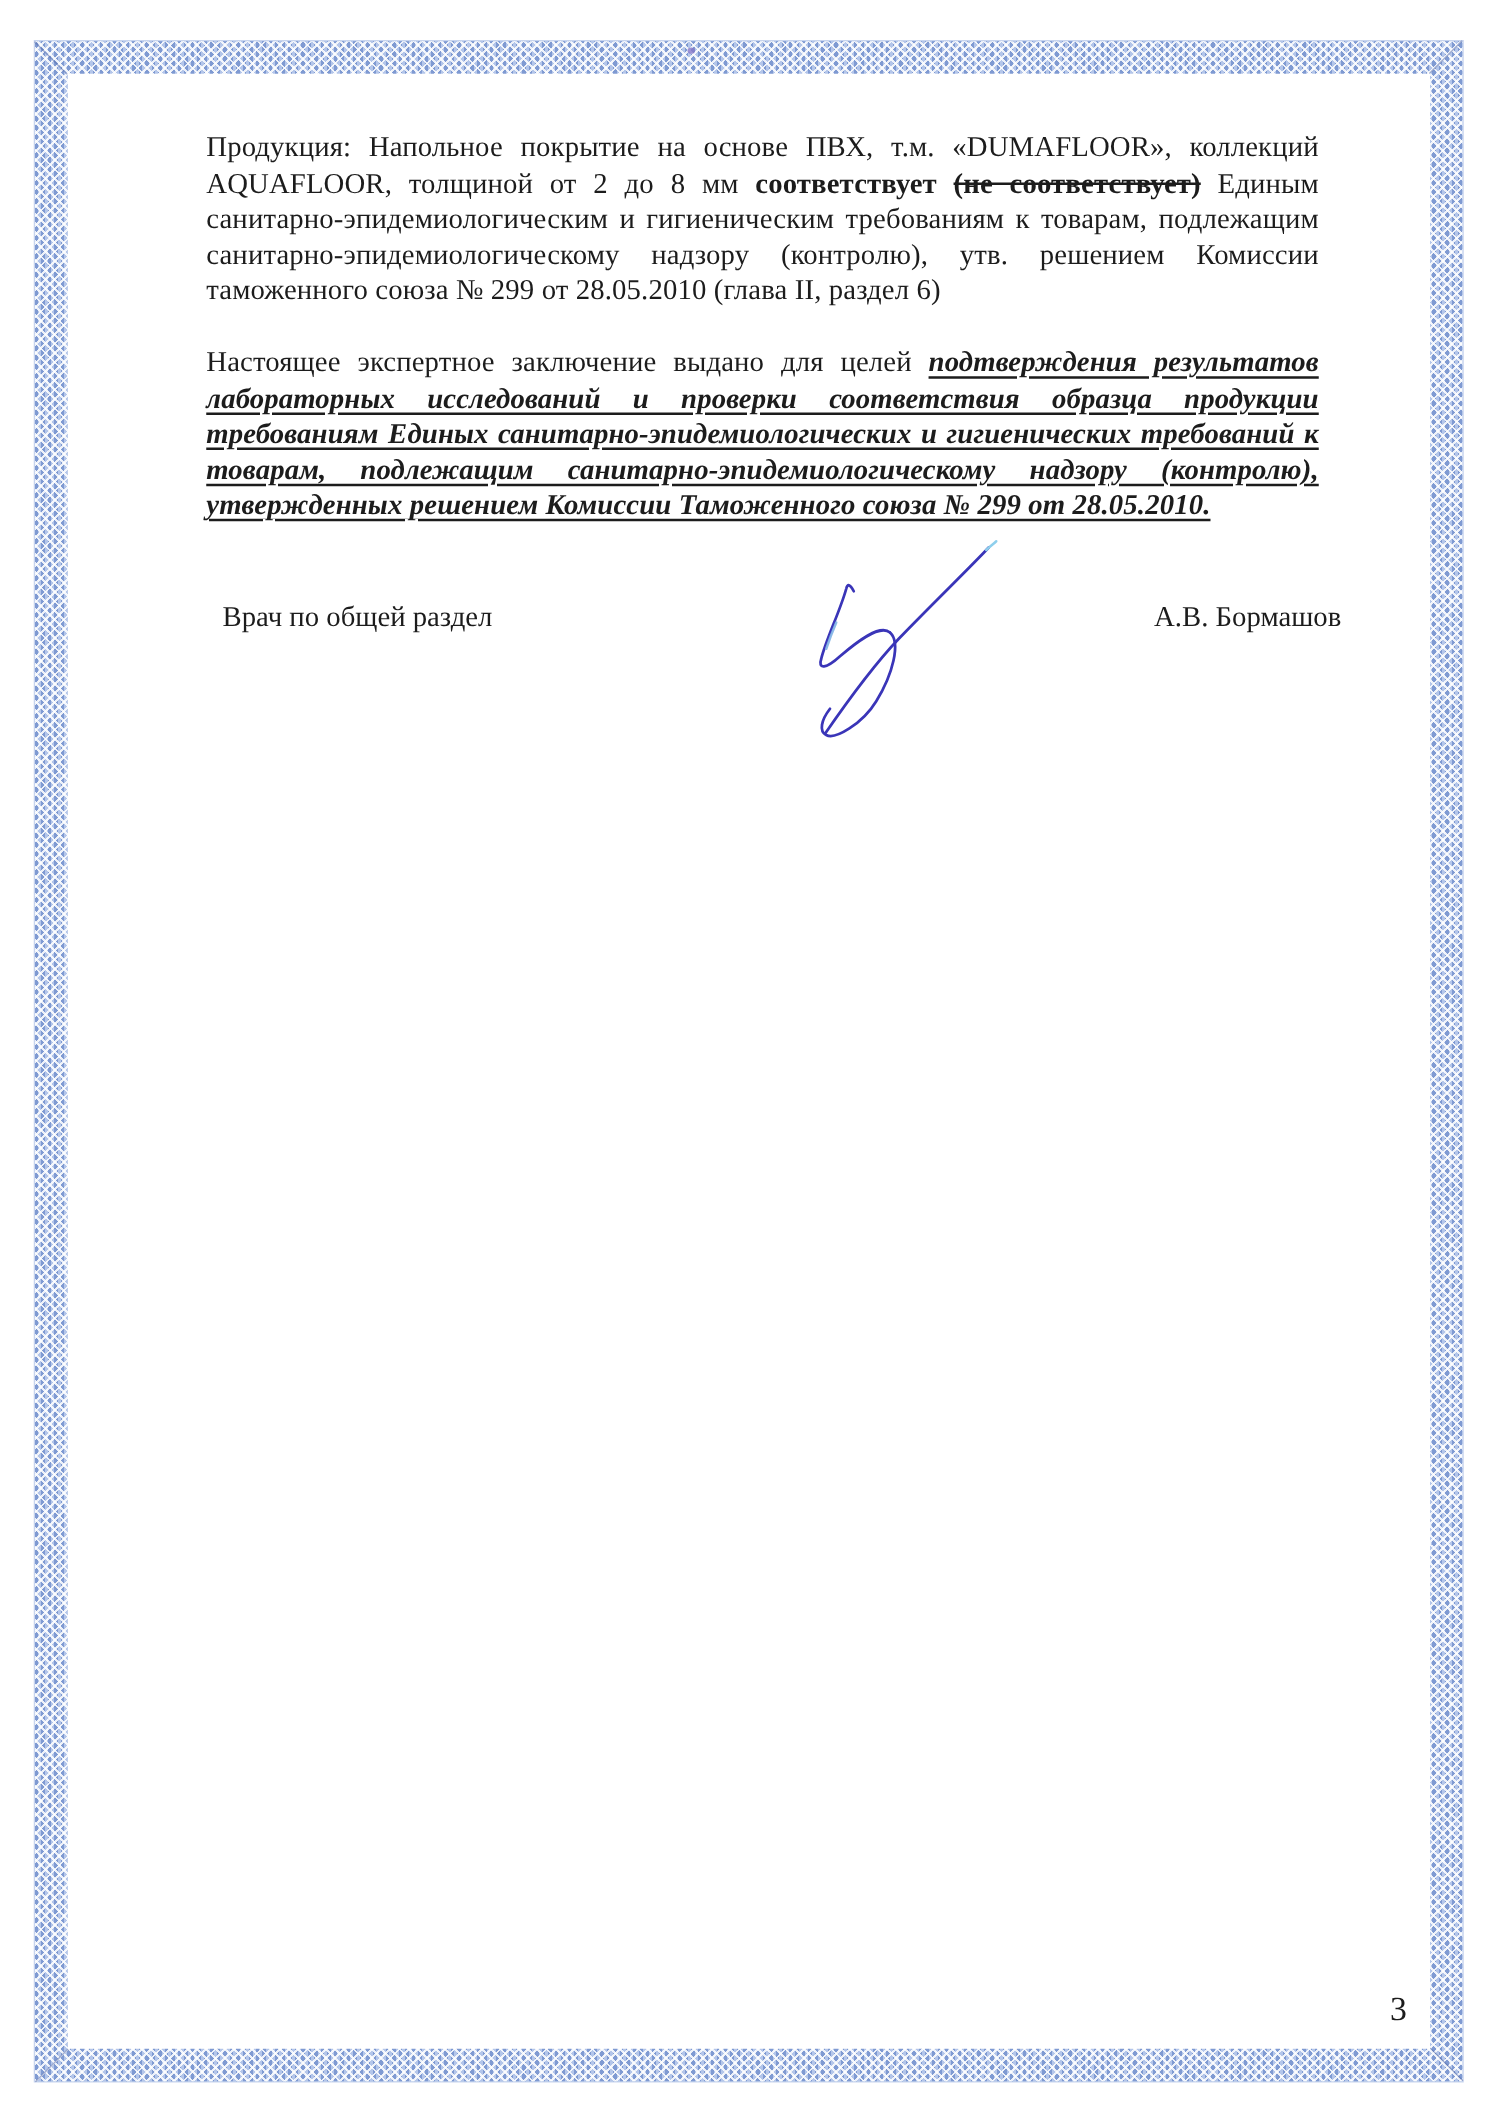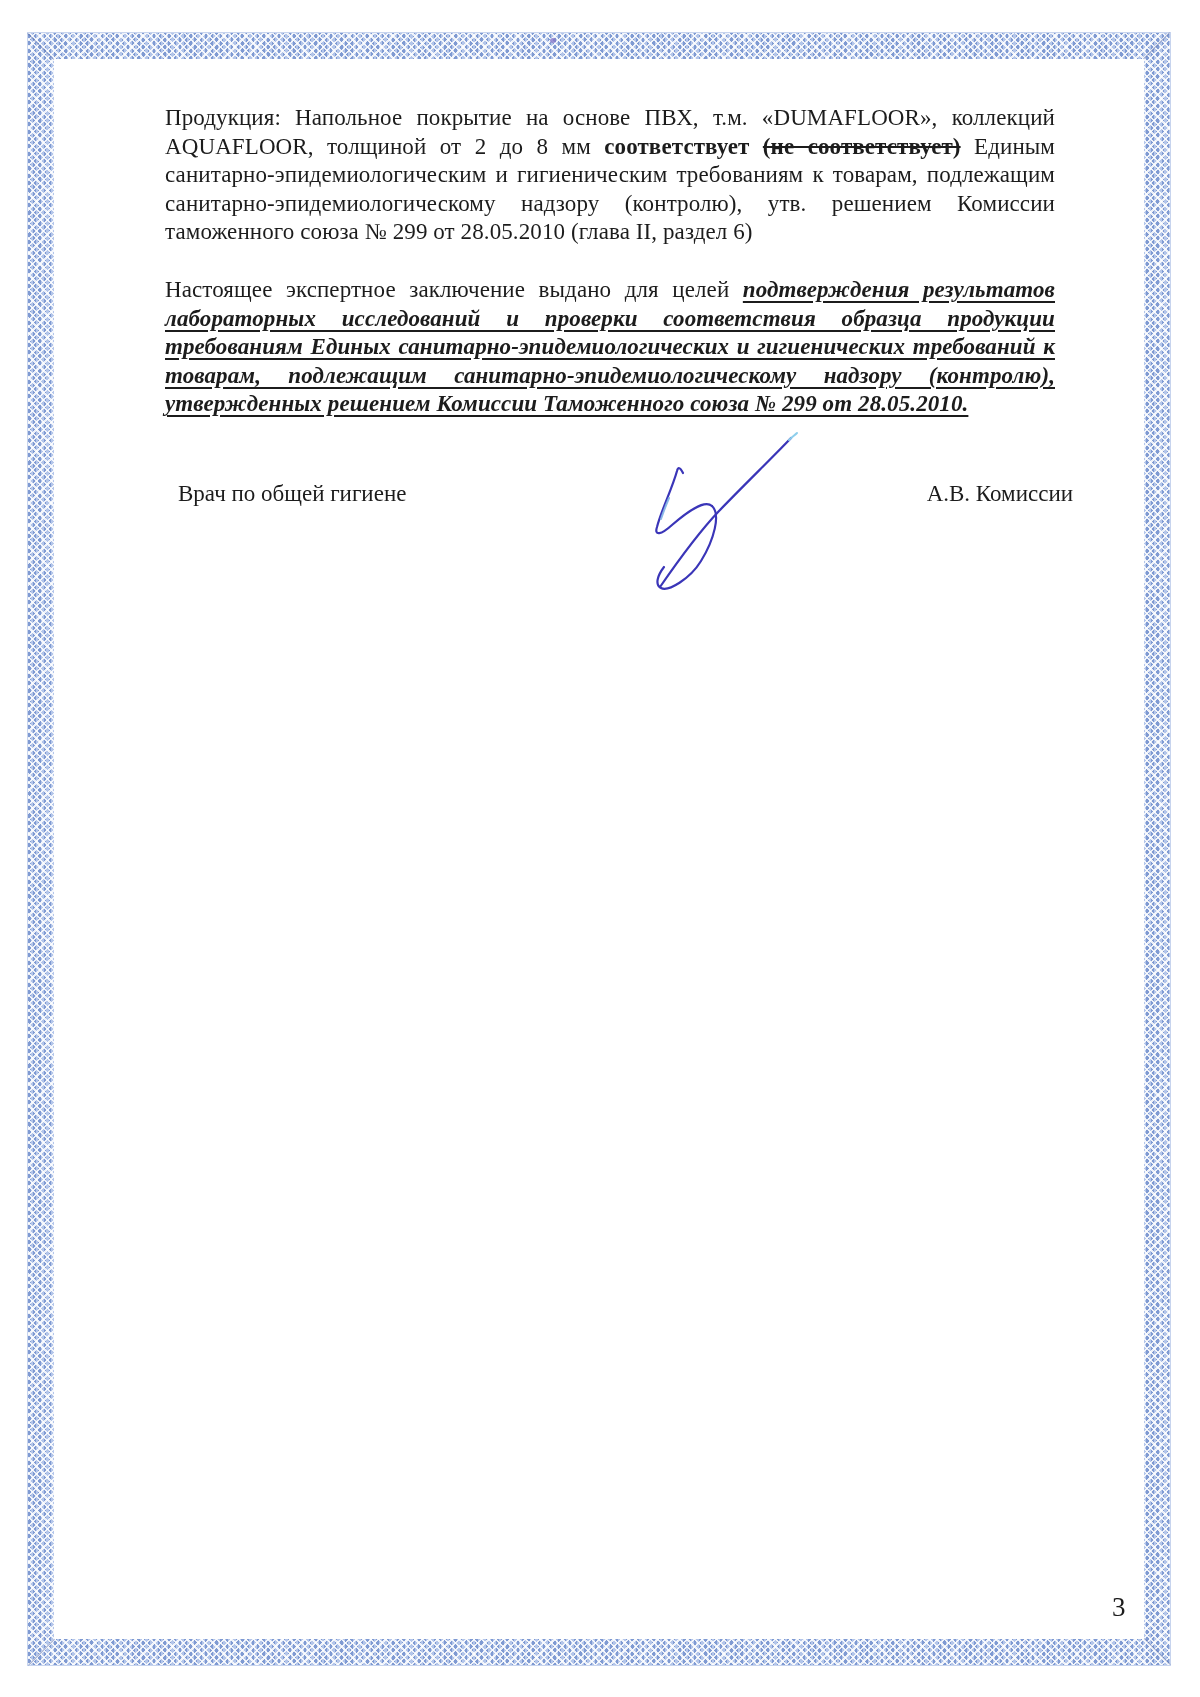--- a/index.html
+++ b/index.html
@@ -113,22 +113,22 @@
   <div class="seam tr"></div>
   <div class="seam bl"></div>
   <div class="seam br"></div>
   <div class="fleck"></div>
 
   <p class="para p1"><span>Продукция: Напольное покрытие на основе ПВХ, т.м. «DUMAFLOOR», коллекций AQUAFLOOR, толщиной от 2 до 8 мм </span><span class="bold">соответствует </span><span class="strike">(не соответствует)</span><span> Единым санитарно-эпидемиологическим и гигиеническим требованиям к товарам, подлежащим санитарно-эпидемиологическому надзору (контролю), утв. решением Комиссии таможенного союза № 299 от 28.05.2010 (глава II, раздел 6)</span></p>
 
   <p class="para p2"><span>Настоящее экспертное заключение выдано для целей </span><span class="u">подтверждения результатов лабораторных исследований и проверки соответствия образца продукции требованиям Единых санитарно-эпидемиологических и гигиенических требований к товарам, подлежащим санитарно-эпидемиологическому надзору (контролю), утвержденных решением Комиссии Таможенного союза № 299 от 28.05.2010.</span></p>
 
   <div class="sig-row">
-    <span>Врач по общей гигиене</span>
-    <span>А.В. Комиссии</span>
+    <span>Врач по общей раздел</span>
+    <span>А.В. Бормашов</span>
   </div>
 
   <svg class="signature-svg" viewBox="635 425 170 175" aria-hidden="true">
     <path d="M 683,473 C 680,467 678,467 677,471 C 672,489 661,511 657,527 C 654,536 661,535 672,525 C 686,513 704,499 712,506"></path>
     <path d="M 712,506 C 721,514 714,540 701,561 C 690,579 668,592 661,588 C 655,585 657,576 664,567"></path>
     <path d="M 660,587 C 680,558 701,530 719,511 C 746,483 775,455 791,438"></path>
     <path class="cyan" d="M 789,440 C 792,437 795,435 797,433"></path>
     <path class="cyan2" d="M 669,498 C 666,505 663,513 661,519"></path>
   </svg>
 

